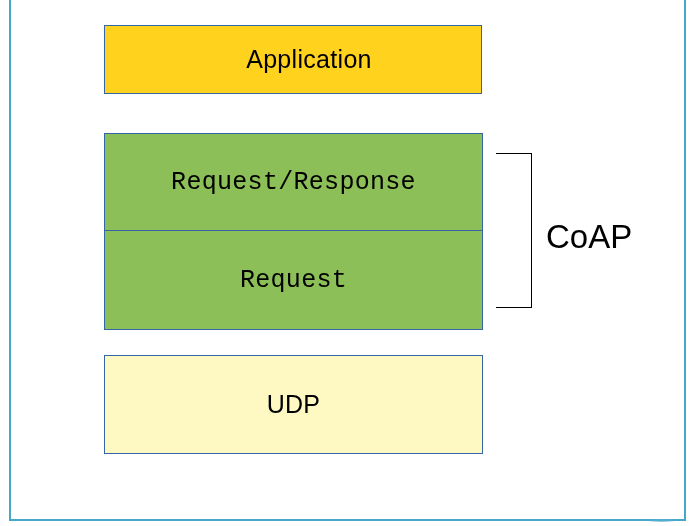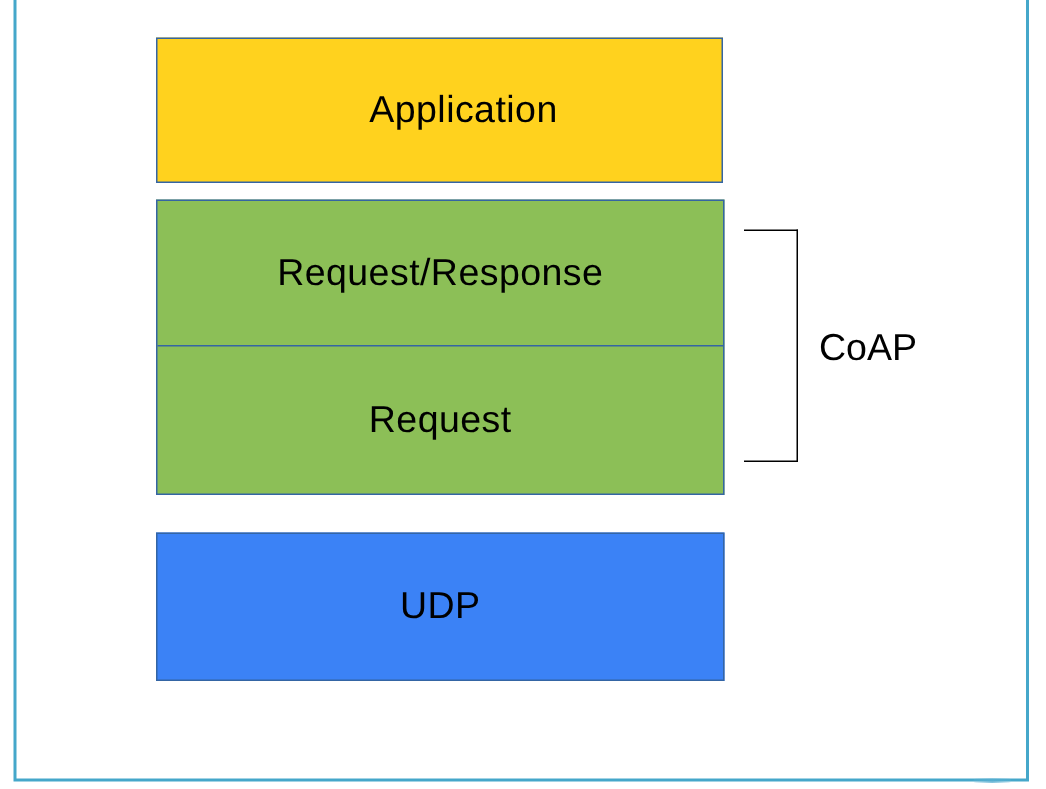--- a/index.html
+++ b/index.html
@@ -38,37 +38,38 @@
   .layer-label {
     font-size: 25px;
     color: #000000;
     letter-spacing: 0.3px;
     white-space: nowrap;
   }
   .box-application {
     left: 104px;
     top: 25px;
     width: 378px;
-    height: 97px;
+    height: 69px;
     padding-left: 32px;
   }
   .group-coap {
     left: 104px;
     top: 133px;
     width: 379px;
     height: 197px;
     flex-direction: column;
     align-items: stretch;
     justify-content: flex-start;
     padding: 0;
   }
   .coap-section {
     display: flex;
     align-items: center;
     justify-content: center;
+    font-family: Liberation Mono, monospace;
   }
   .section-request-response { height: 96px; }
   .section-divider {
     height: 0;
     border-top: 1px solid;
   }
   .section-messages { flex: 1; }
   .box-udp {
     left: 104px;
     top: 355px;
@@ -83,21 +84,21 @@
     height: 155px;
     border-style: solid;
     border-color: #000000;
     border-width: 1.5px 1.5px 1.5px 0;
     box-sizing: border-box;
   }
   .coap-label {
     position: absolute;
     left: 546px;
     top: 218px;
-    font-size: 25px;
+    font-size: 33px;
     color: #000000;
     white-space: nowrap;
   }
   .artifact-smudge {
     position: absolute;
     left: 649px;
     top: 519px;
     width: 25px;
     height: 3px;
     background: linear-gradient(90deg, rgba(120,190,220,0.15), rgba(90,175,210,0.75), rgba(120,190,220,0.15));
@@ -118,21 +119,21 @@
   <div class="layer-box group-coap" style="background-color: rgb(140, 191, 87); border-color: rgb(52, 101, 164);">
     <div class="coap-section section-request-response">
       <span class="layer-label">Request/Response</span>
     </div>
     <div class="section-divider" style="border-top-color: rgb(52, 101, 164);"></div>
     <div class="coap-section section-messages">
       <span class="layer-label">Request</span>
     </div>
   </div>
 
-  <div class="layer-box box-udp" style="background-color: #3b82f6; border-color: rgb(52, 101, 164); align-items: center;">
+  <div class="layer-box box-udp" style="background-color: #fef9c3; border-color: rgb(52, 101, 164); align-items: center;">
     <span class="layer-label">UDP</span>
   </div>
 
   <div class="coap-bracket" style="border-color: rgb(0, 0, 0);"></div>
 
   <span class="coap-label">CoAP</span>
 
   <div class="artifact-smudge"></div>
 
 </div>

